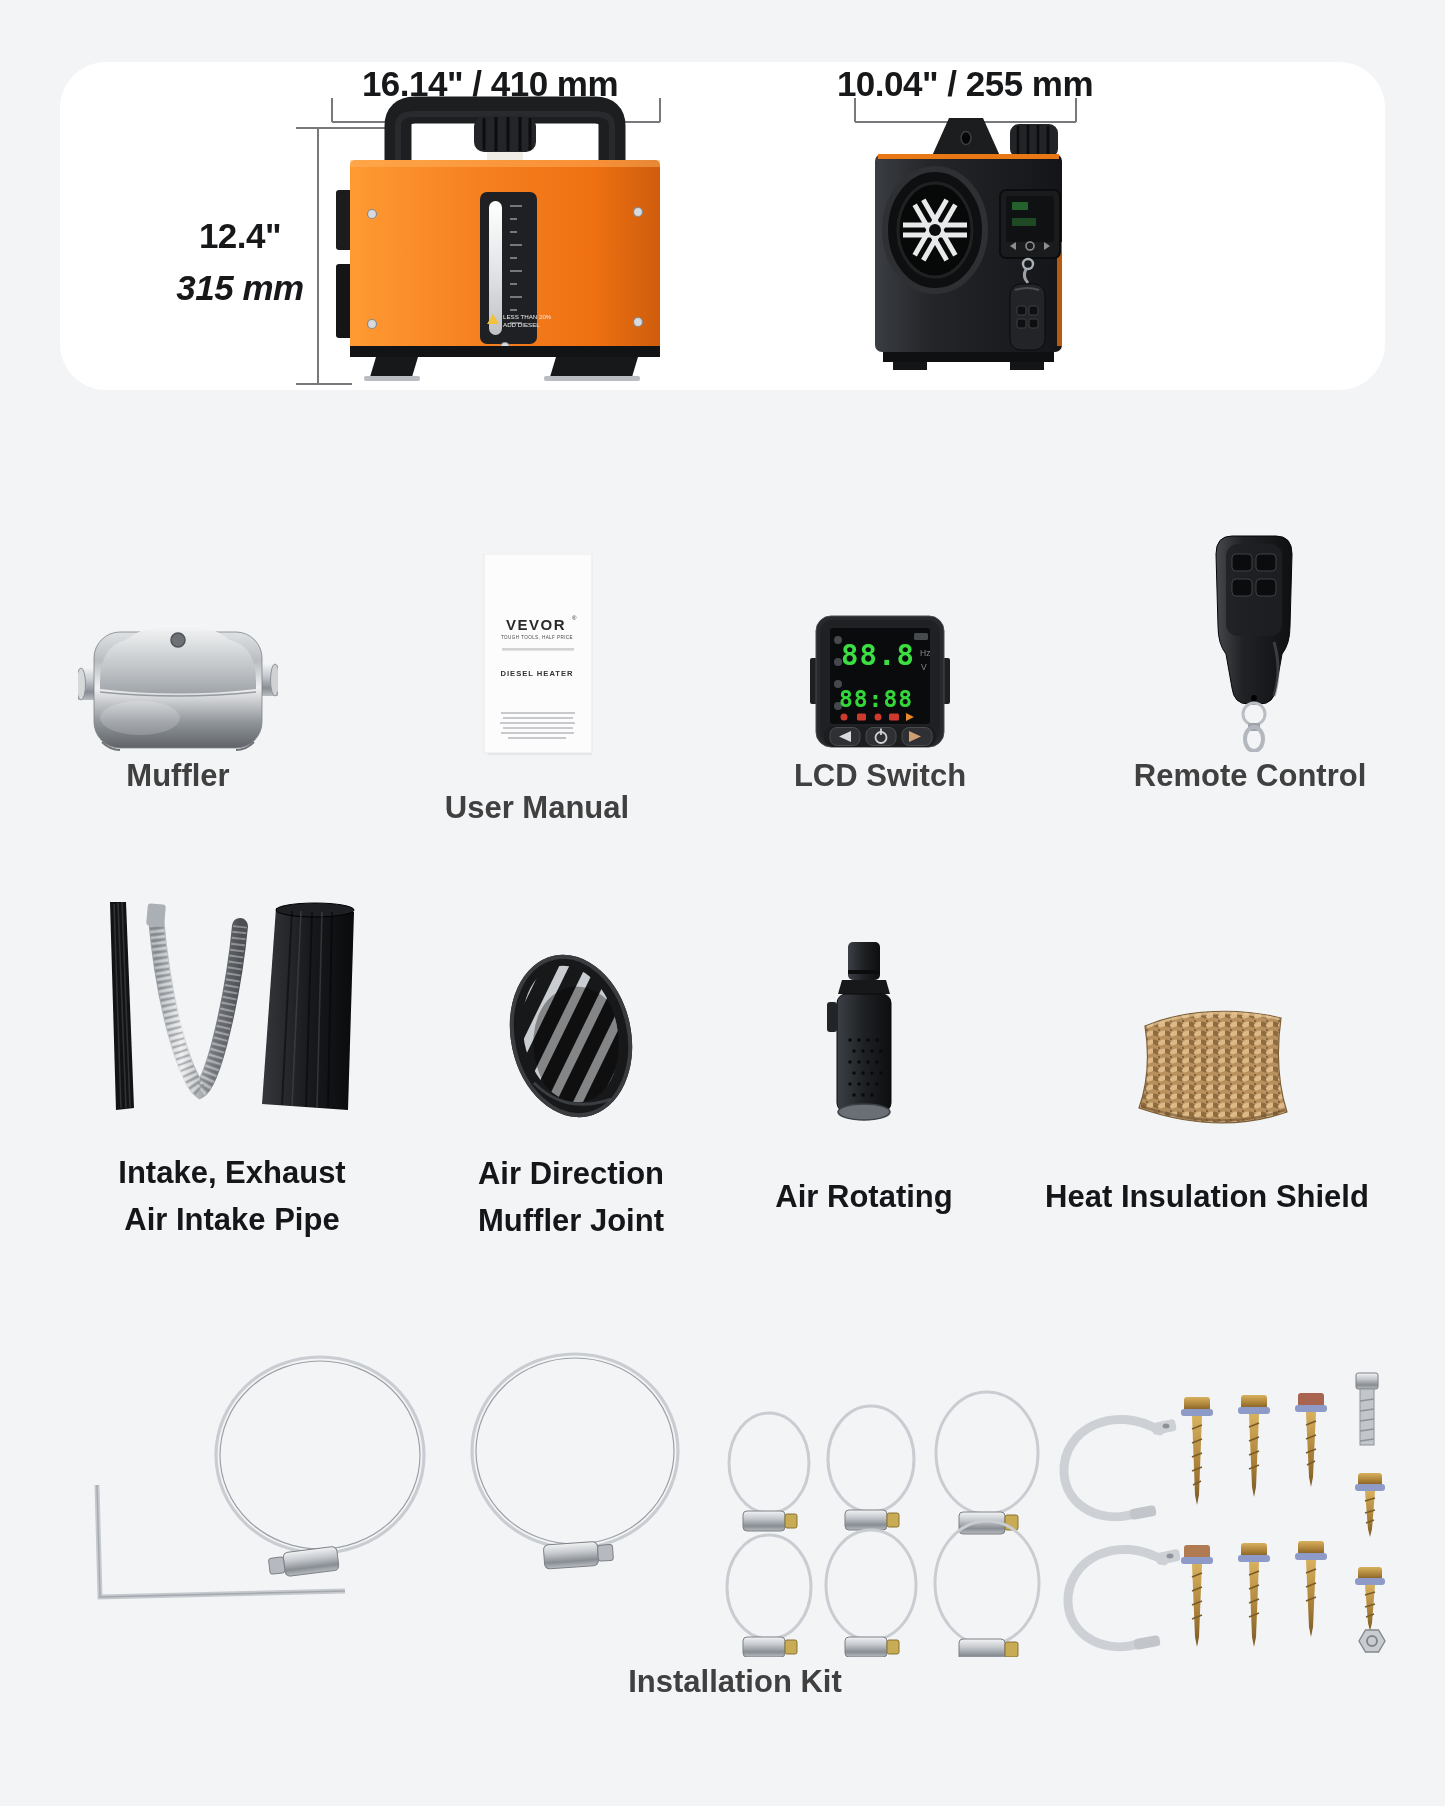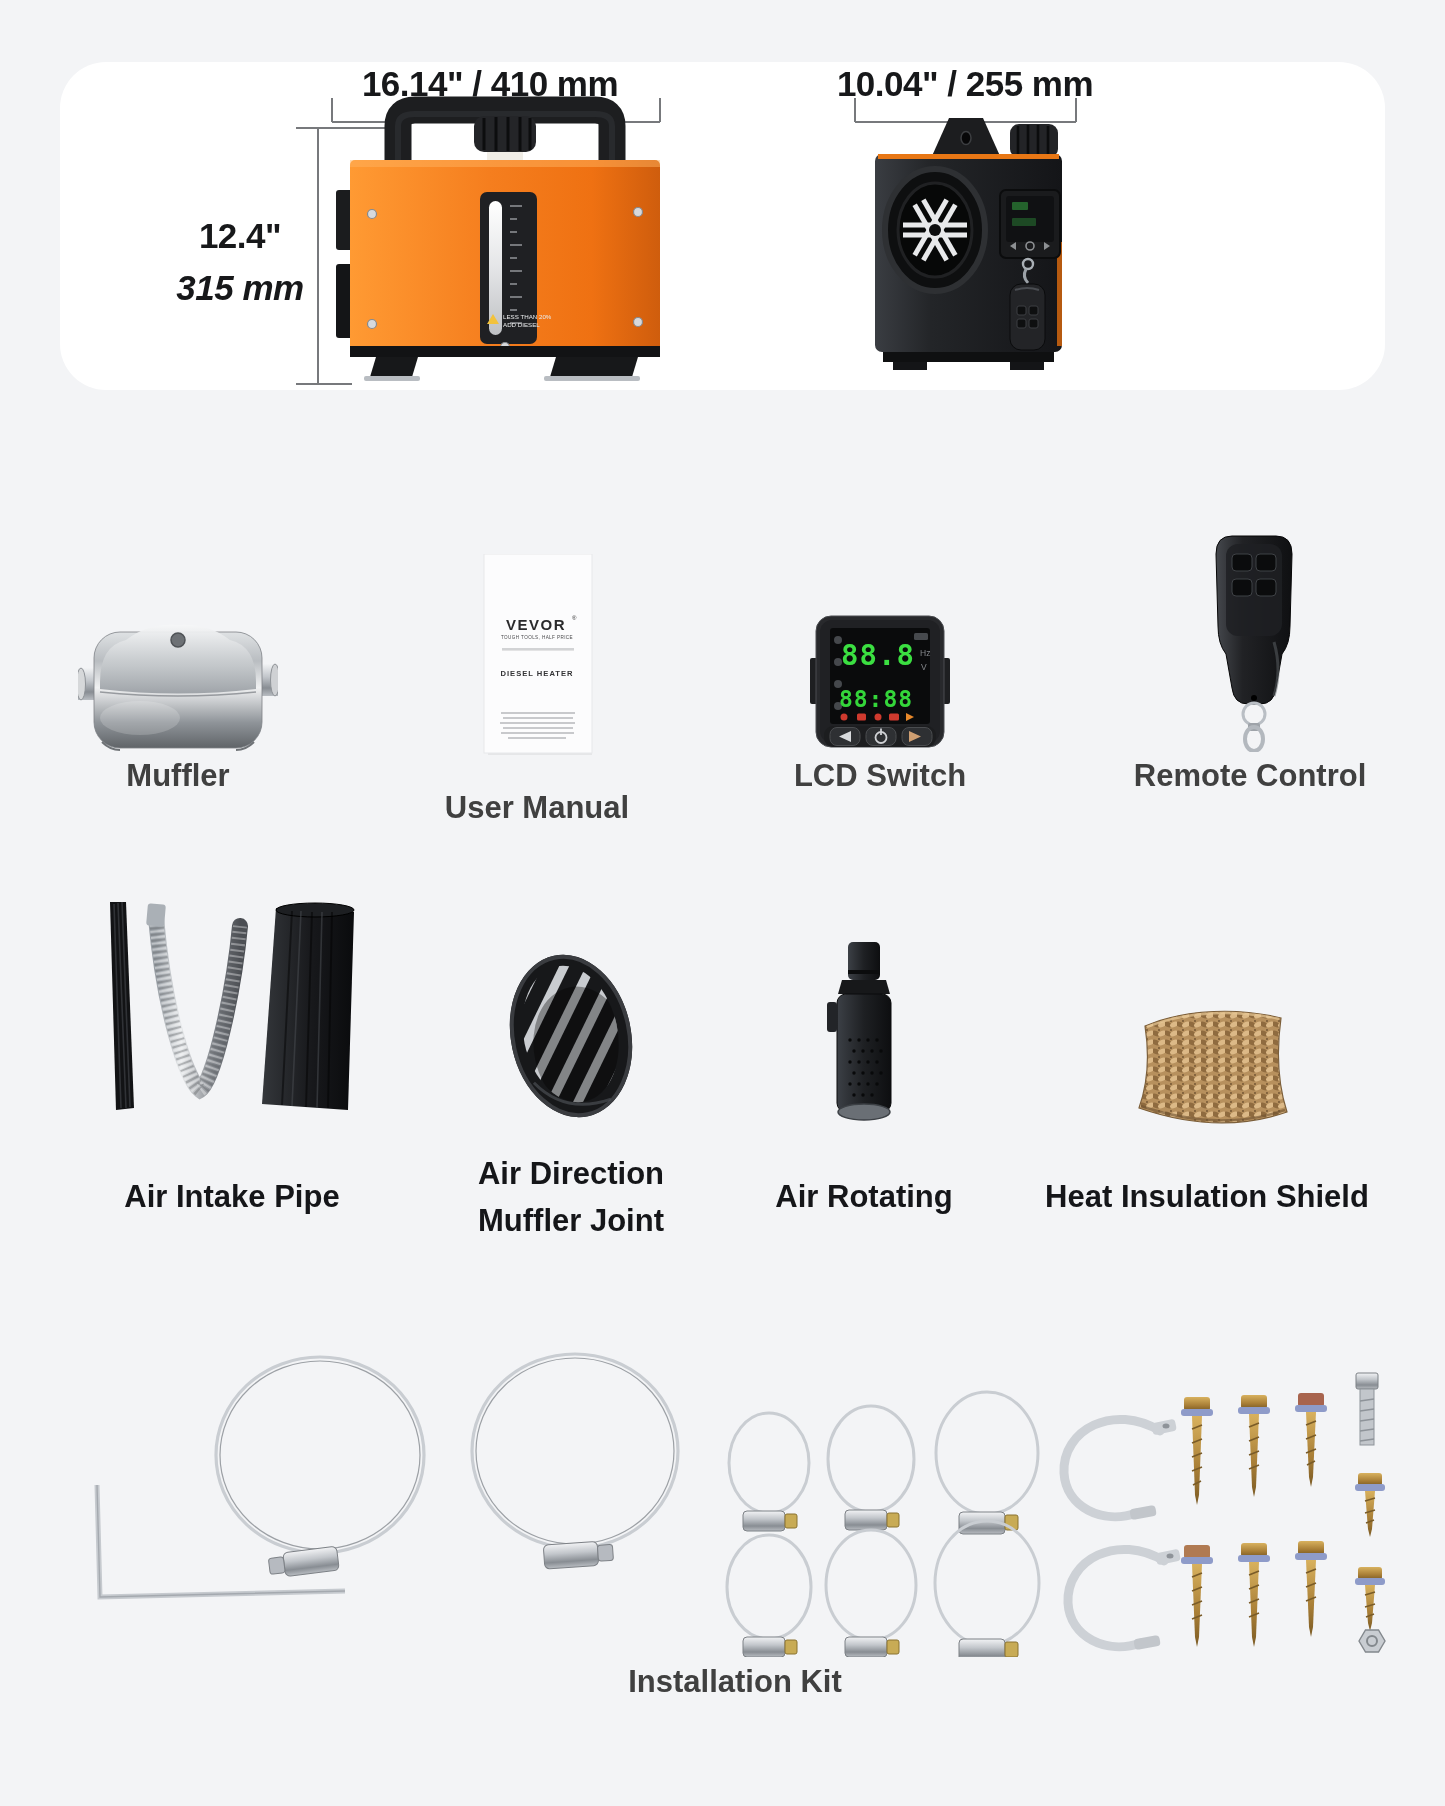--- a/index.html
+++ b/index.html
@@ -399,20 +399,21 @@
   <ellipse cx="40" cy="170" rx="26" ry="8" fill="none" stroke="#3c4045" stroke-width="1.5"></ellipse>
 </svg>
 
 <svg class="abs" style="left:1129px;top:1002px;" width="168" height="128" viewBox="0 0 168 128">
   <path d="M16,24 C58,6 112,6 152,16 C147,52 149,82 158,110 C112,126 62,124 10,106 C20,78 20,50 16,24 Z" fill="url(#patWeave)" stroke="#7c5f3a" stroke-width="1.2"></path>
   <path d="M18,25 C60,8 110,8 150,17" stroke="#e7c896" stroke-width="2.4" fill="none" opacity="0.7"></path>
   <path d="M12,104 C62,121 112,123 156,108" stroke="#6e5130" stroke-width="2.4" fill="none" opacity="0.6"></path>
 </svg>
 
 <div class="abs lbl2" style="left:72px;top:1148px;width:320px;">
+  <div class="line">Intake, Exhaust</div>
   <div class="line">Air Intake Pipe</div>
 </div>
 <div class="abs lbl2" style="left:411px;top:1148px;width:320px;justify-content:flex-end;">
   <div class="line">Air Direction</div>
   <div class="line">Muffler Joint</div>
 </div>
 <div class="abs lbl2" style="left:704px;top:1148px;width:320px;">
   <div class="line">Air Rotating</div>
 
 </div>

